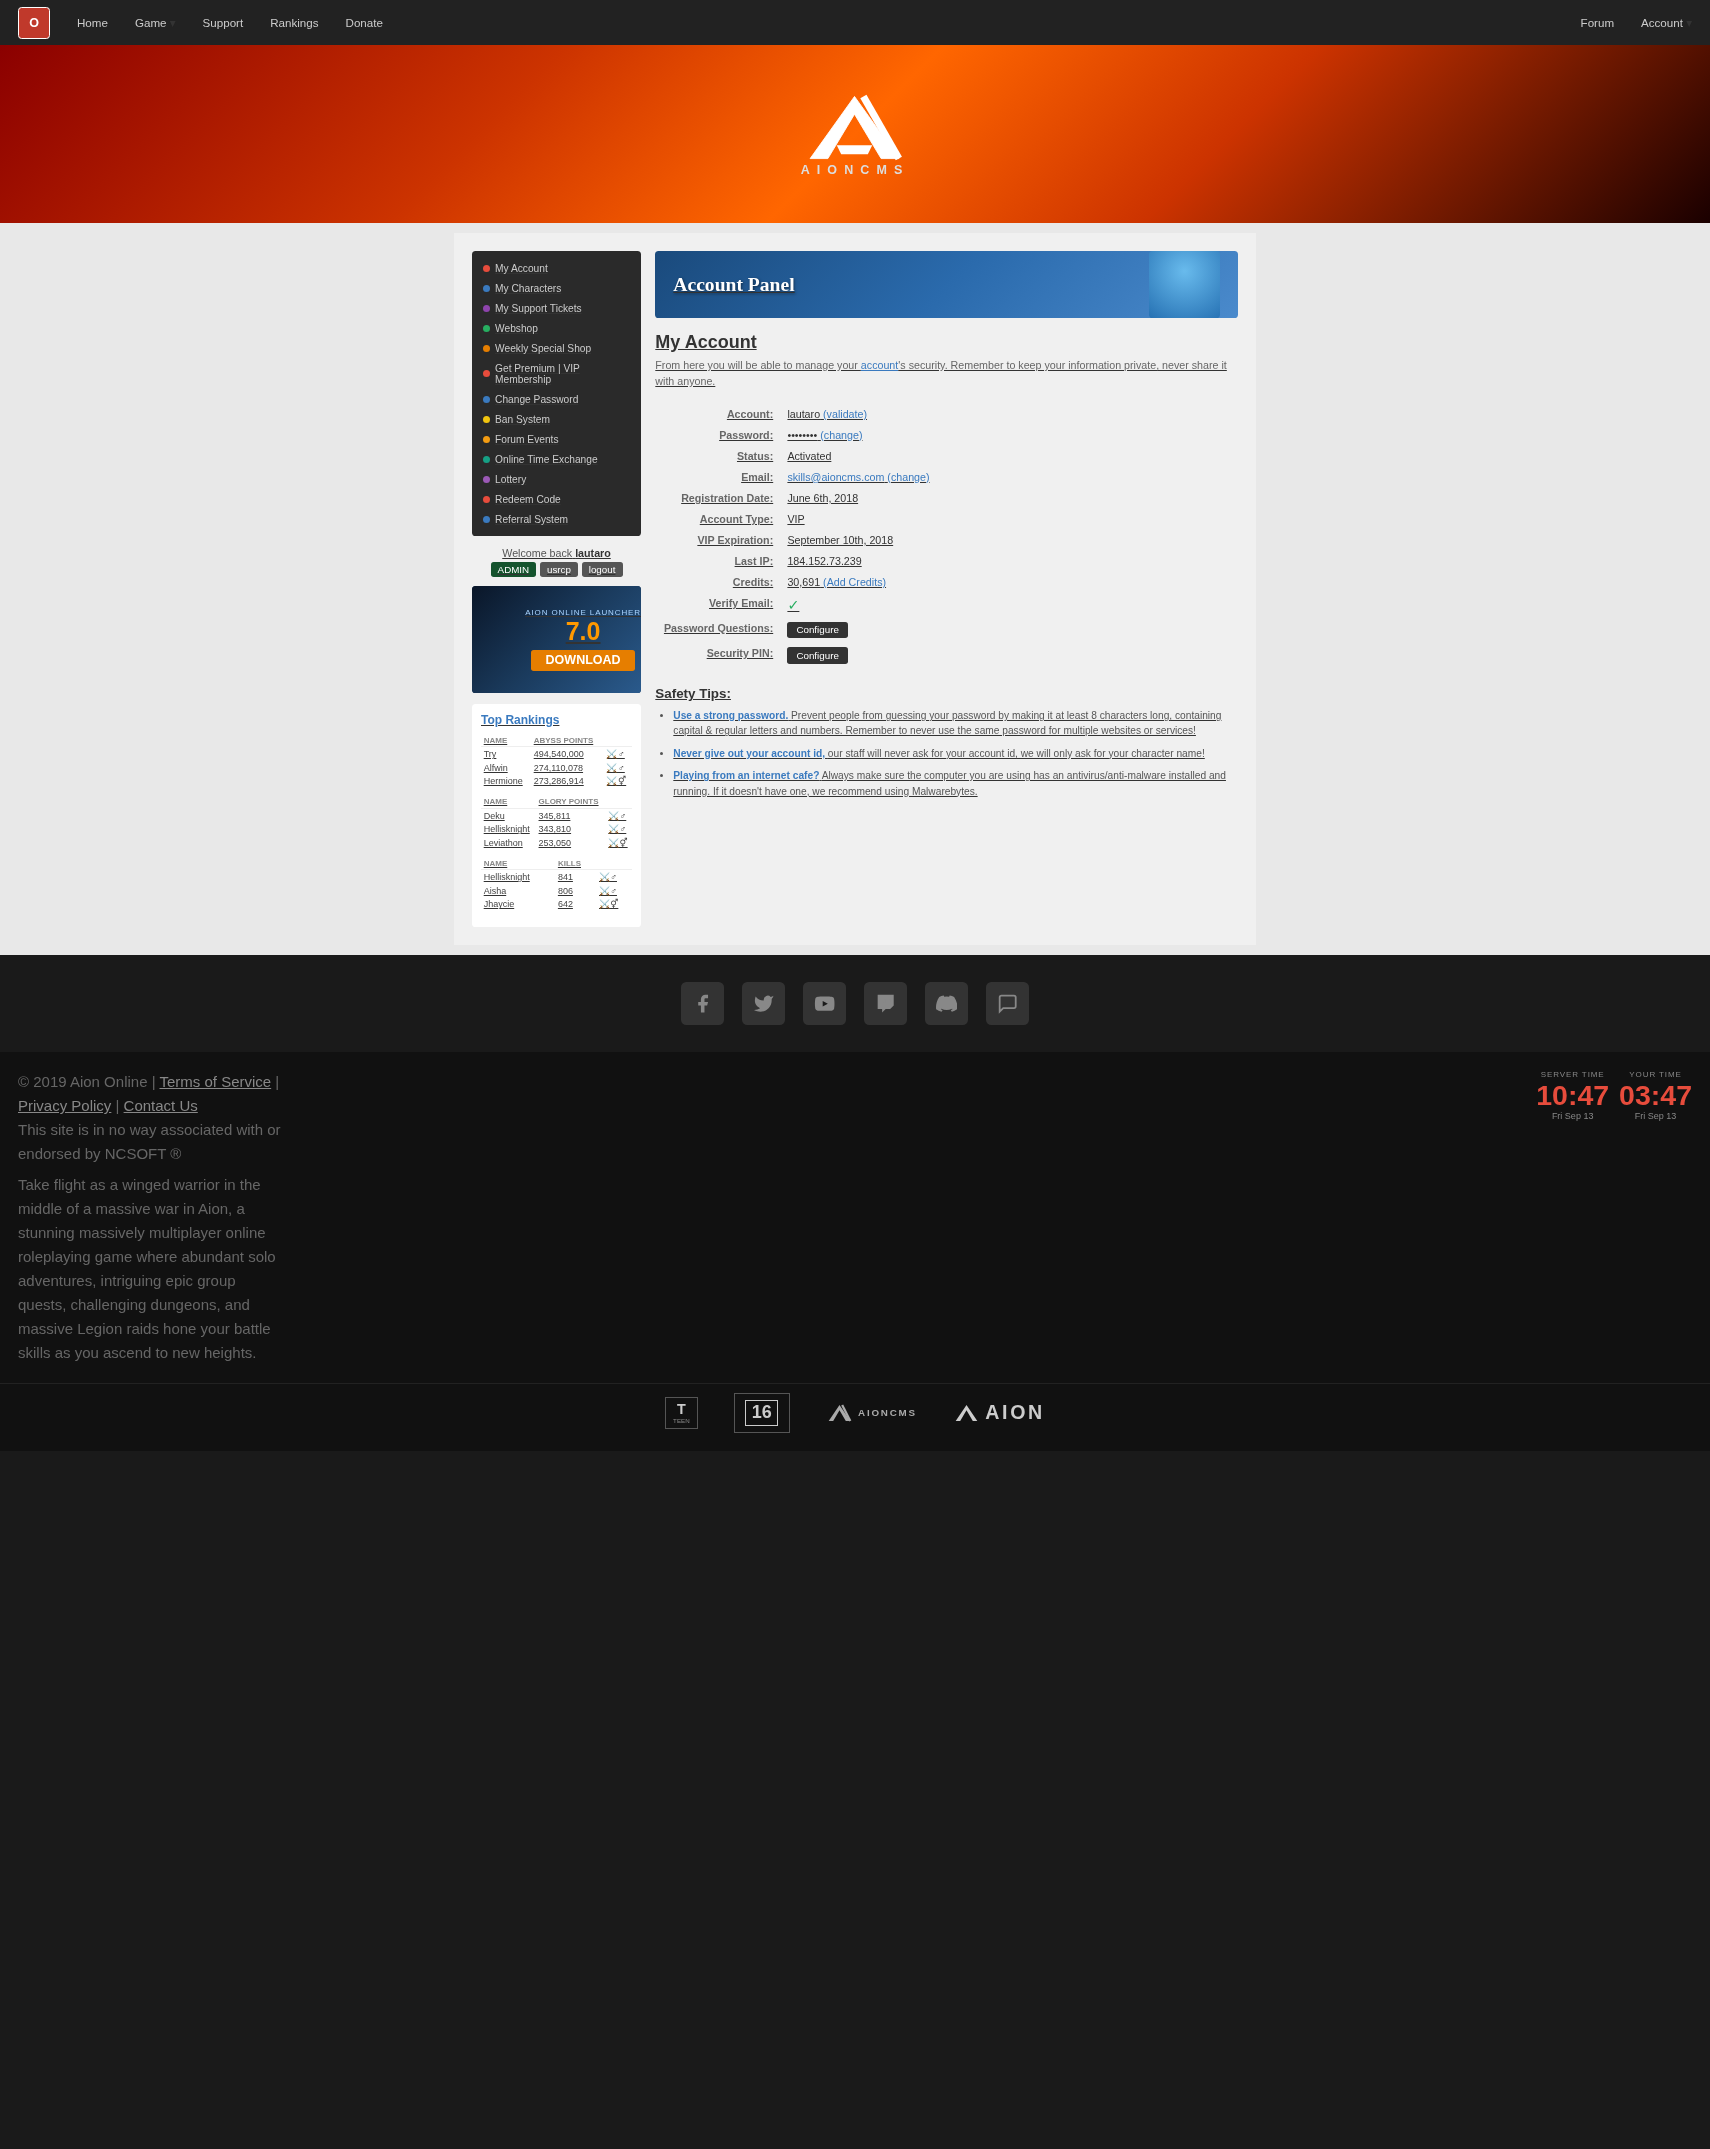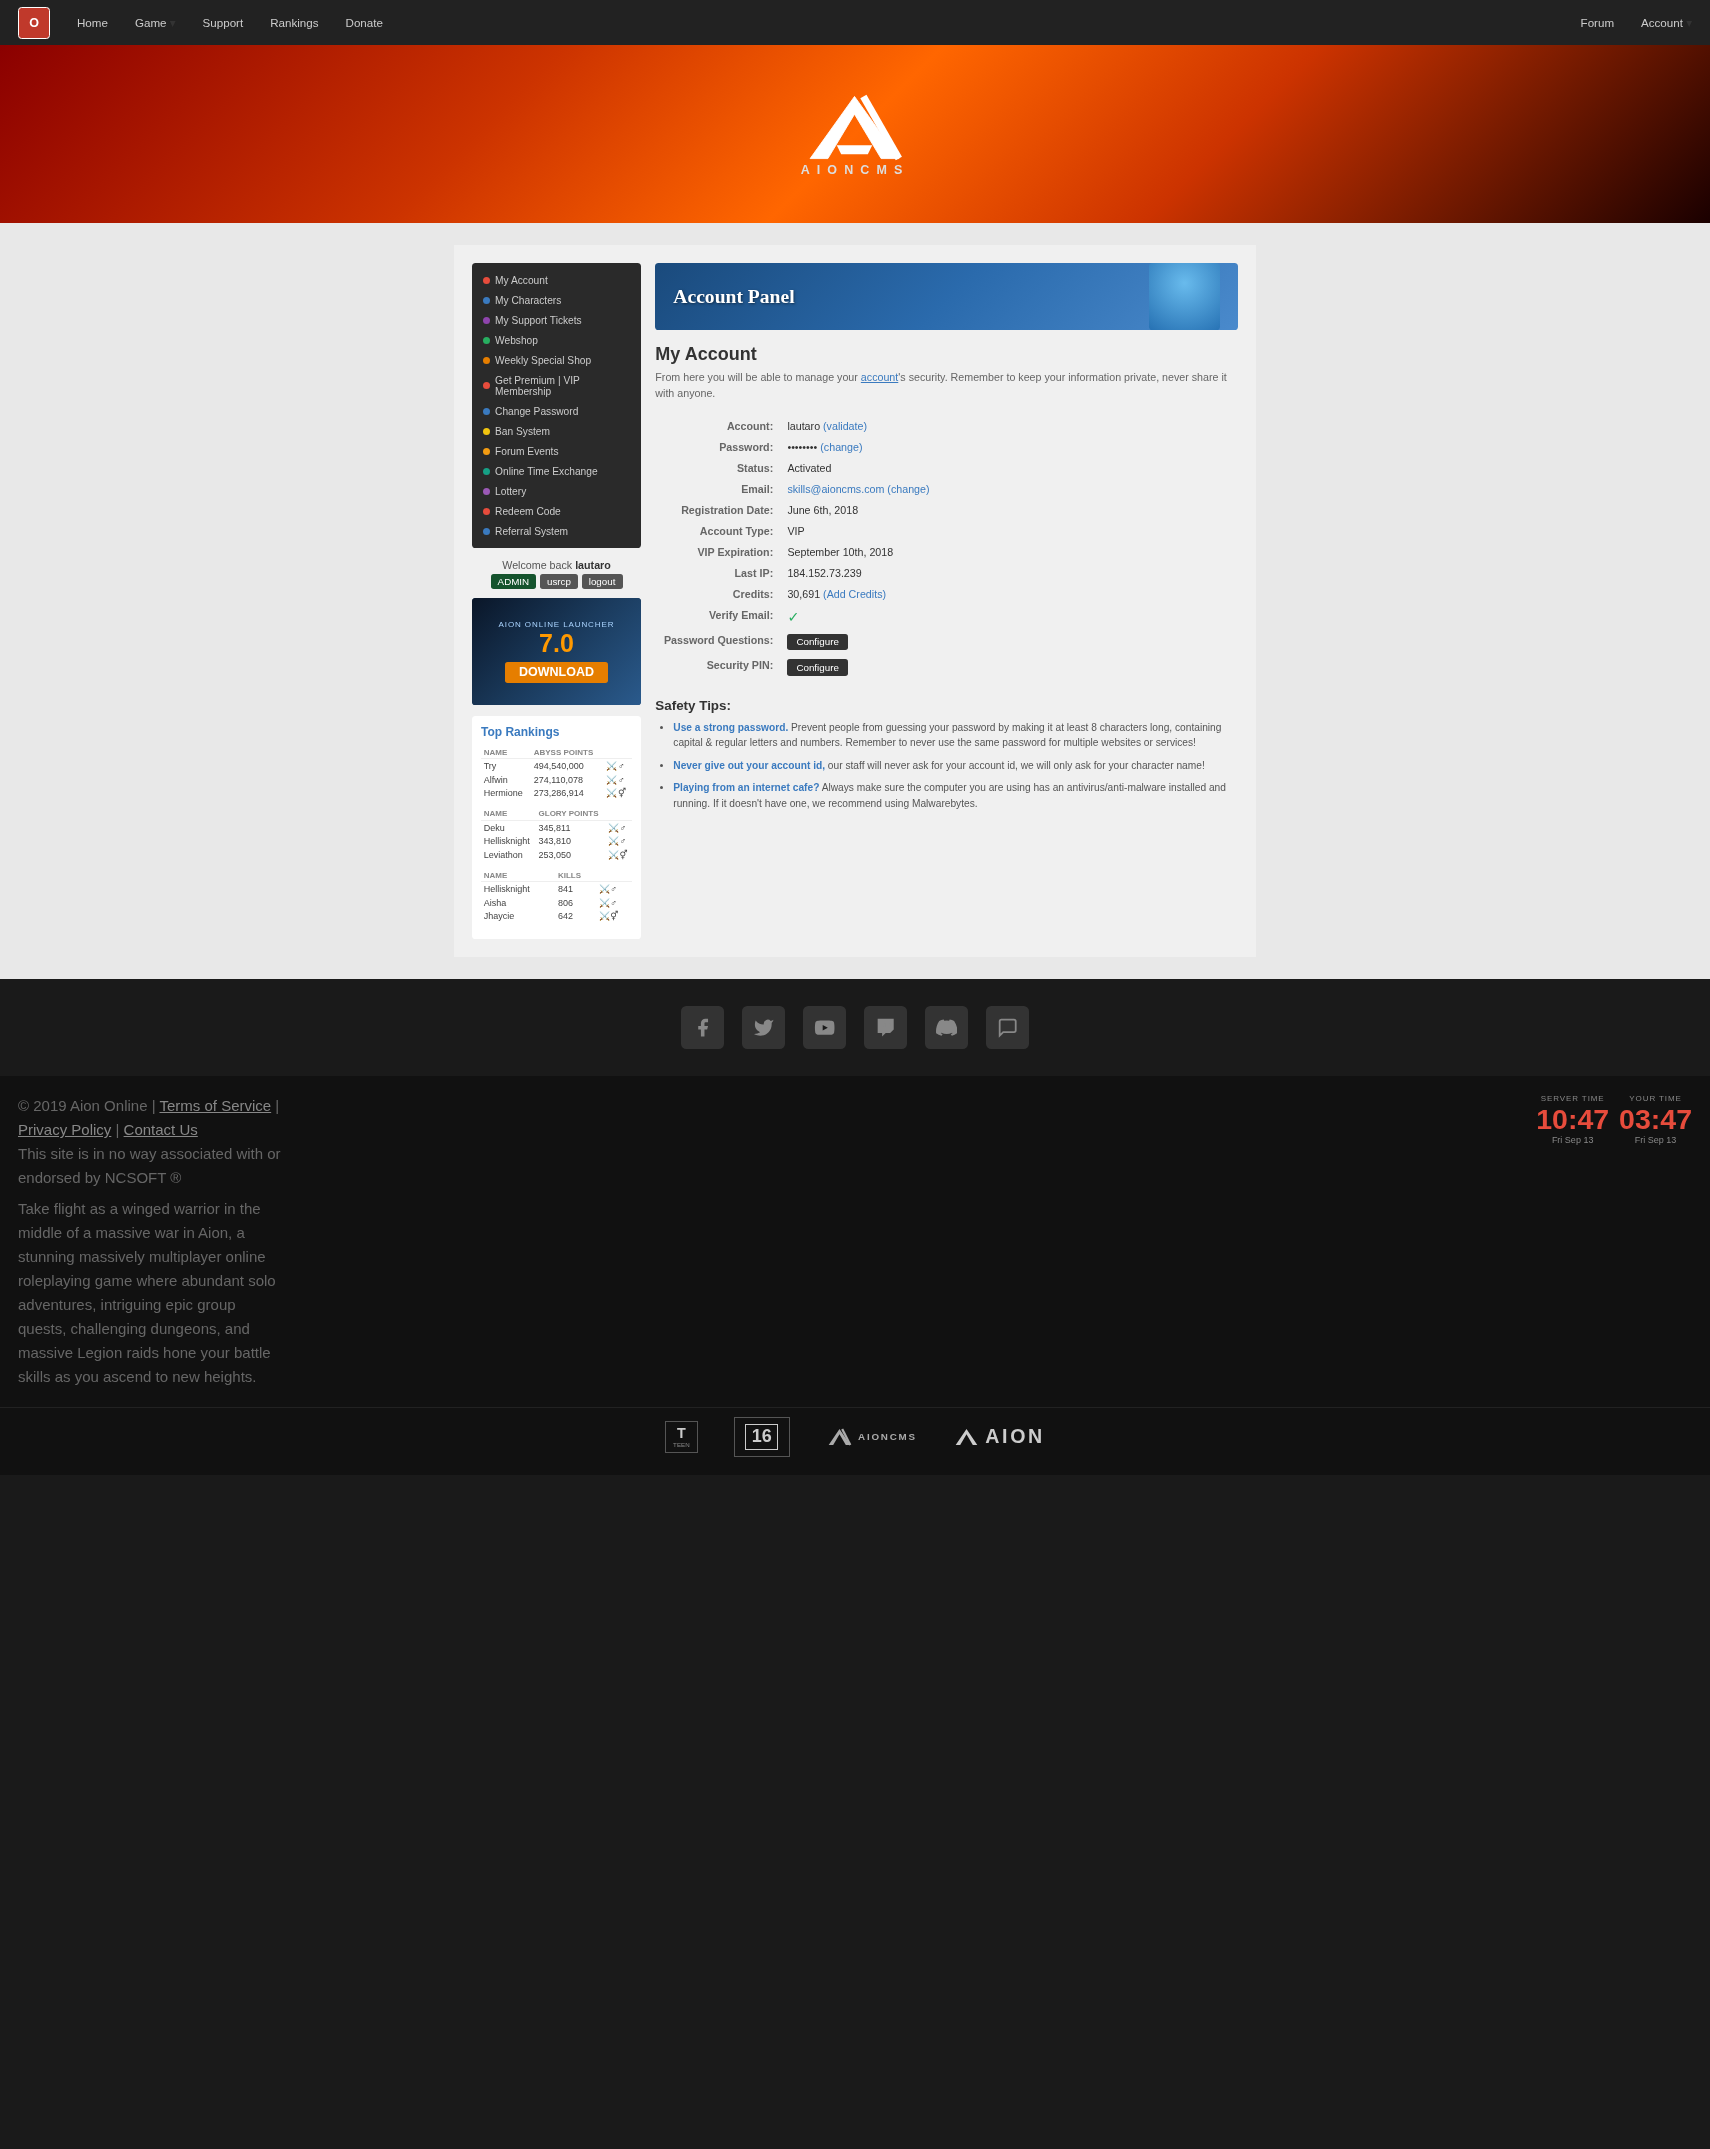--- a/index.html
+++ b/index.html
@@ -44,21 +44,22 @@
       line-height: 1;
     }
     .hero-logo .brand-name {
       letter-spacing: 7.1px; font-size: 12.5px; color: #ddd;
       font-weight: bold;
     }
 
     
     .main-wrapper {
       background: #e8e8e8;
-      padding: 22px 0;
+      padding: 10px 0;
+      text-decoration: underline;
     }
     .content-container {
       background: #f0f0f0;
       max-width: 802px;
       margin: 0 auto;
       display: flex;
       gap: 0;
       padding: 18px;
     }
 
@@ -105,21 +106,21 @@
     .btn-usrcp { background: #555; }
     .btn-logout { background: #555; }
 
     .download-box {
       background: #1a3a5c;
       border-radius: 3.6px;
       overflow: hidden;
       margin-bottom: 10.7px;
       position: relative;
       height: 107px;
-      display: flex; align-items: center; justify-content: center;
+      display: flex; align-items: center; justify-content: flex-end;
     }
     .download-box .dl-bg {
       position: absolute; inset: 0;
       background: linear-gradient(135deg, #0a1628, #1a3a5c, #2a5a8c);
     }
     .download-box .dl-text {
       position: relative; z-index: 2; text-align: center;
     }
     .dl-title { font-size: 8px; color: #aad4ff; letter-spacing: 0.9px; text-transform: uppercase; }
     .dl-version { font-size: 25px; color: #f90; font-weight: bold; }

